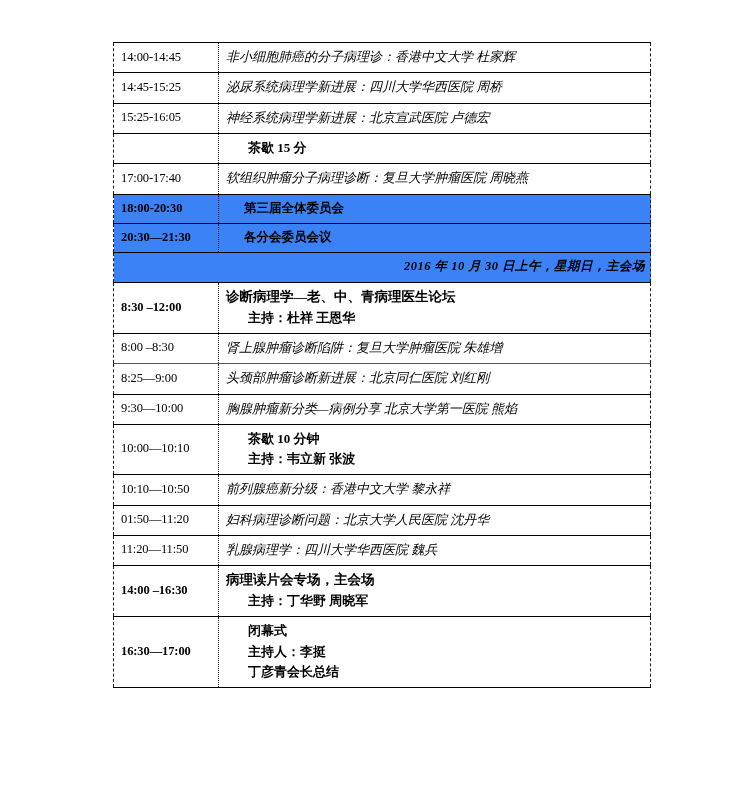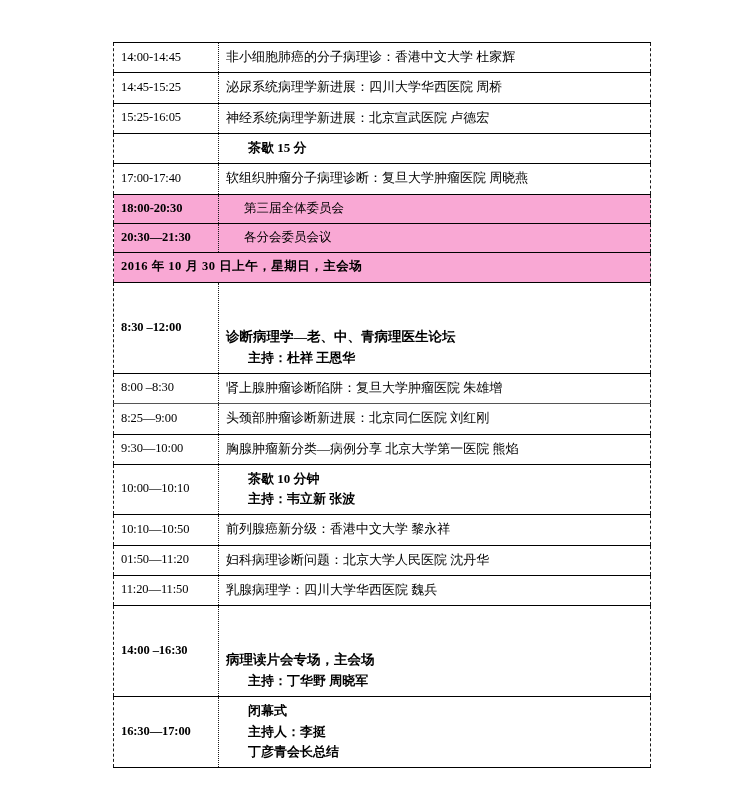--- a/index.html
+++ b/index.html
@@ -59,61 +59,62 @@
 
   #schedule-table tr.thin td {
     border-top-width: 1px;
     border-bottom-width: 1px;
     border-top-color: #555;
     border-bottom-color: #555;
   }
 
   
   #schedule-table tr.hl td {
-    background: #f9a8d4;
+    background: #3b82f6;
     font-weight: bold;
   }
   #schedule-table tr.hl td.time {
     border-right: 1.4px dotted #1a1a1a;
   }
 
   .banner-cell {
-    text-align: left;
+    text-align: right;
     font-weight: bold;
     font-size: 14px;
     letter-spacing: 0.5px;
     padding-top: 5px;
     padding-bottom: 6px;
+    font-style: italic;
   }
 
   .hl-label {
     display: inline-block;
     padding-left: 18px;
-    font-weight: normal;
+    font-weight: bold;
   }
 
   .session-title {
     font-weight: bold;
     font-size: 13.5px;
     display: block;
-    margin-top: 40px;
   }
   .session-title.u {
   }
   .session-sub {
     font-weight: bold;
     font-size: 13px;
     display: block;
     margin-left: 22px;
   }
   .line {
     display: block;
   }
   .desc-normal {
     font-size: 13px;
+    font-style: italic;
   }
   .time-b {
     font-weight: bold;
     font-size: 12.5px;
   }
 </style>
 </head>
 <body>
 
 <div id="page">

